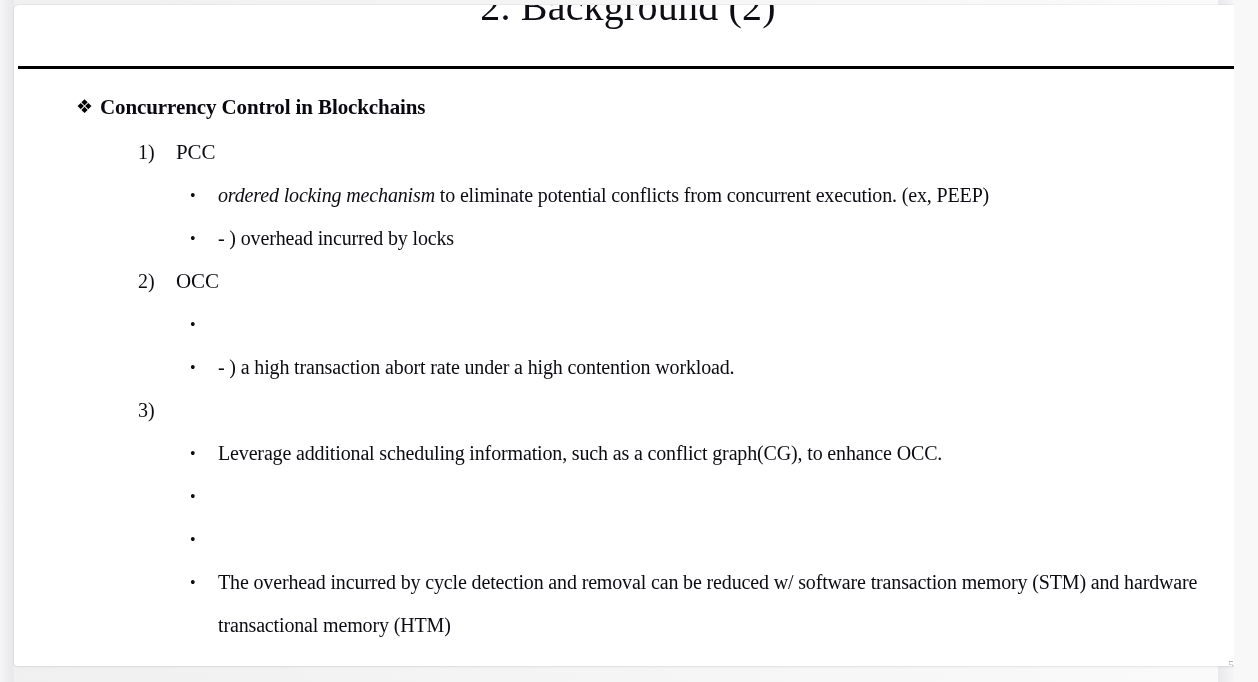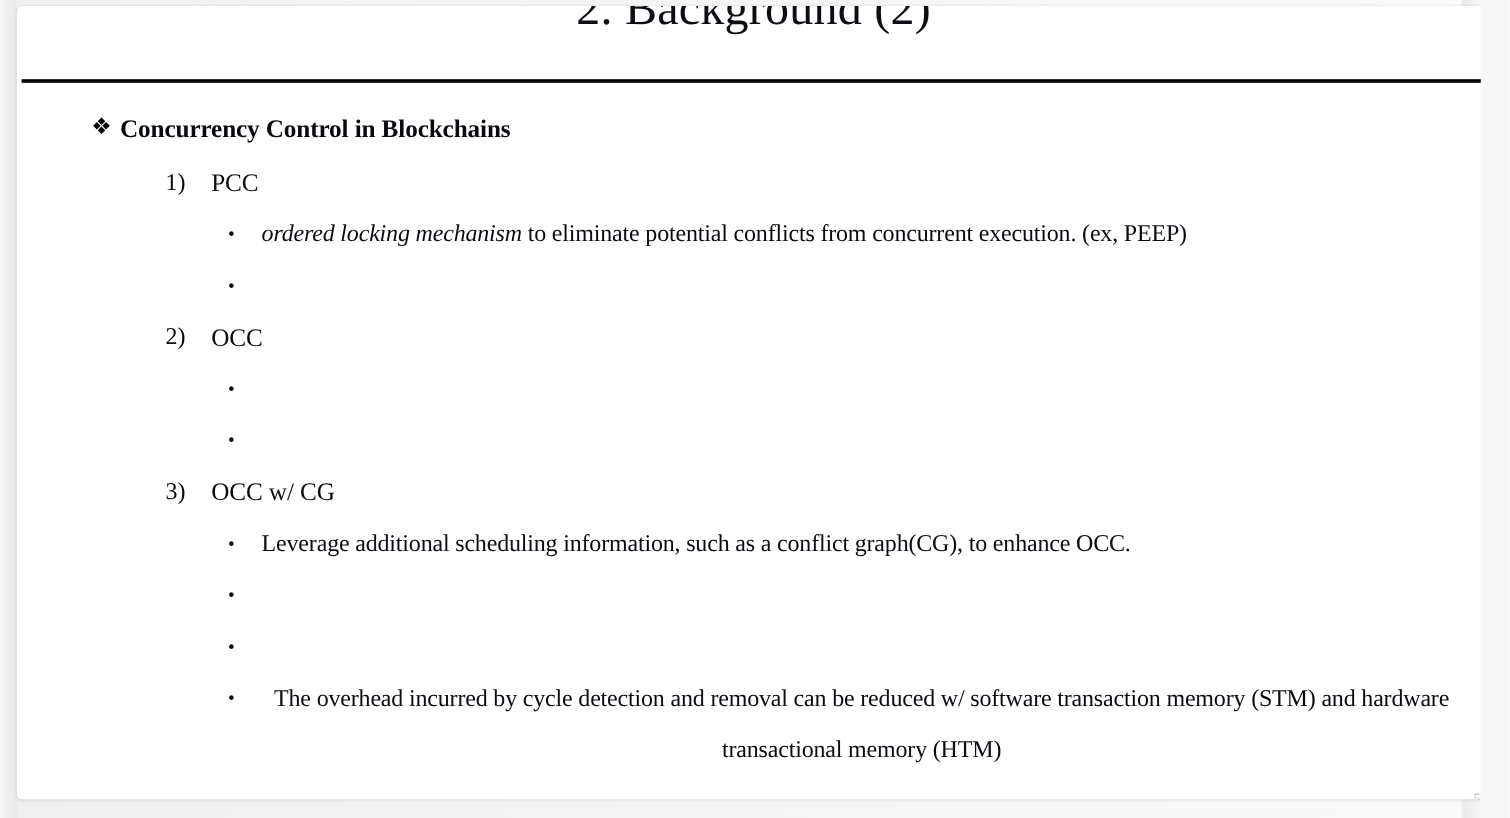--- a/index.html
+++ b/index.html
@@ -140,21 +140,20 @@
     line-height: 43px;
     font-size: 16px;
   }
   .lvl3 .txt { display: inline-block; margin-left: 28px; }
   .lvl3.wrap { white-space: normal; width: 1010px; padding-left: 176px; }
   .lvl3.wrap .txt {
     display: block;
     margin-left: 28px;
     width: 1000px;
     line-height: 43px;
-    text-align: center;
   }
   .em { font-style: italic; }
 
   .pagenum {
     position: absolute;
     right: 8px;
     bottom: -7px;
     font-size: 12px;
     color: #b9b4ae;
   }
@@ -180,36 +179,37 @@
       <div class="lvl2">
         <span class="marker">1)</span>
         <span class="txt">PCC</span>
       </div>
       <div class="lvl3">
         <span class="marker">•</span>
         <span class="txt"><em class="em">ordered locking mechanism</em><span> to eliminate potential conflicts from concurrent execution. (ex, PEEP)</span></span>
       </div>
       <div class="lvl3">
         <span class="marker">•</span>
+        <span class="txt">- ) overhead incurred by locks</span>
       </div>
 
       <div class="lvl2">
         <span class="marker">2)</span>
         <span class="txt">OCC</span>
       </div>
       <div class="lvl3">
         <span class="marker">•</span>
       </div>
       <div class="lvl3">
         <span class="marker">•</span>
+        <span class="txt">- ) a high transaction abort rate under a high contention workload.</span>
       </div>
 
       <div class="lvl2">
         <span class="marker">3)</span>
-        <span class="txt">OCC w/ CG</span>
       </div>
       <div class="lvl3">
         <span class="marker">•</span>
         <span class="txt">Leverage additional scheduling information,  such as a conflict graph(CG), to enhance OCC.</span>
       </div>
       <div class="lvl3">
         <span class="marker">•</span>
       </div>
       <div class="lvl3">
         <span class="marker">•</span>

